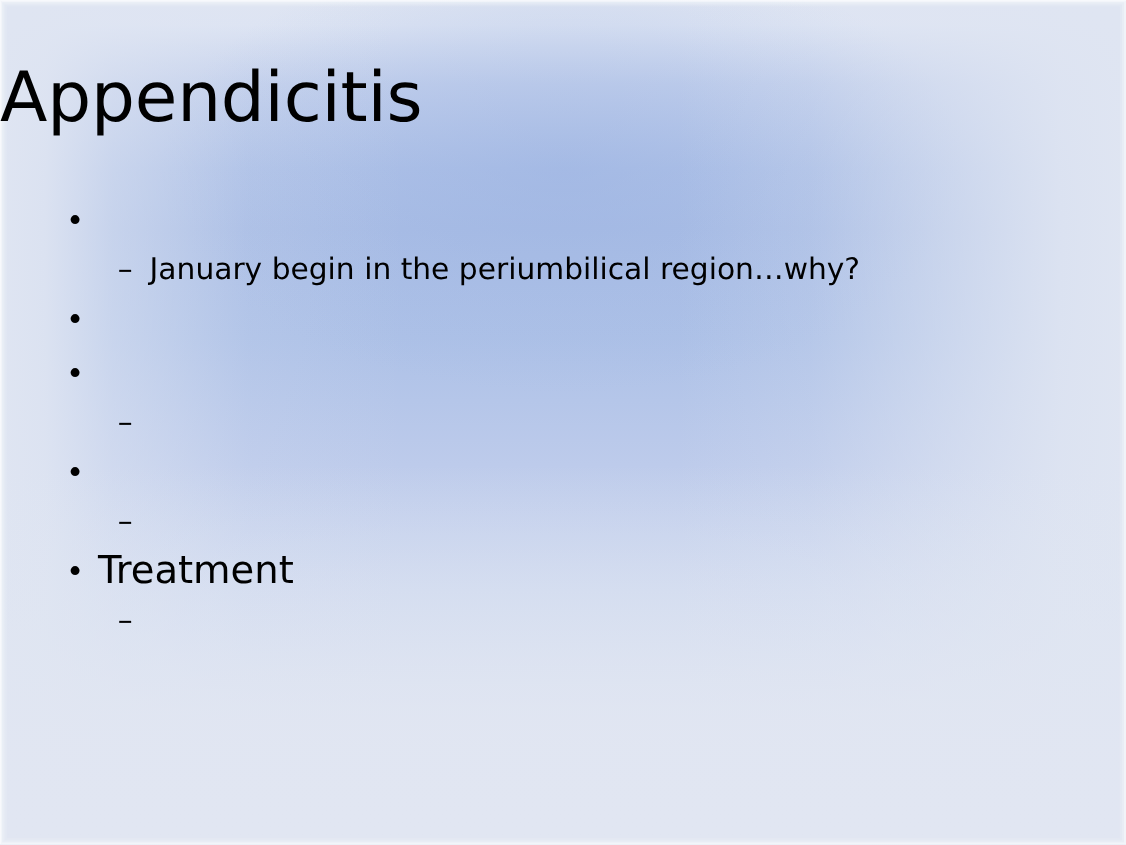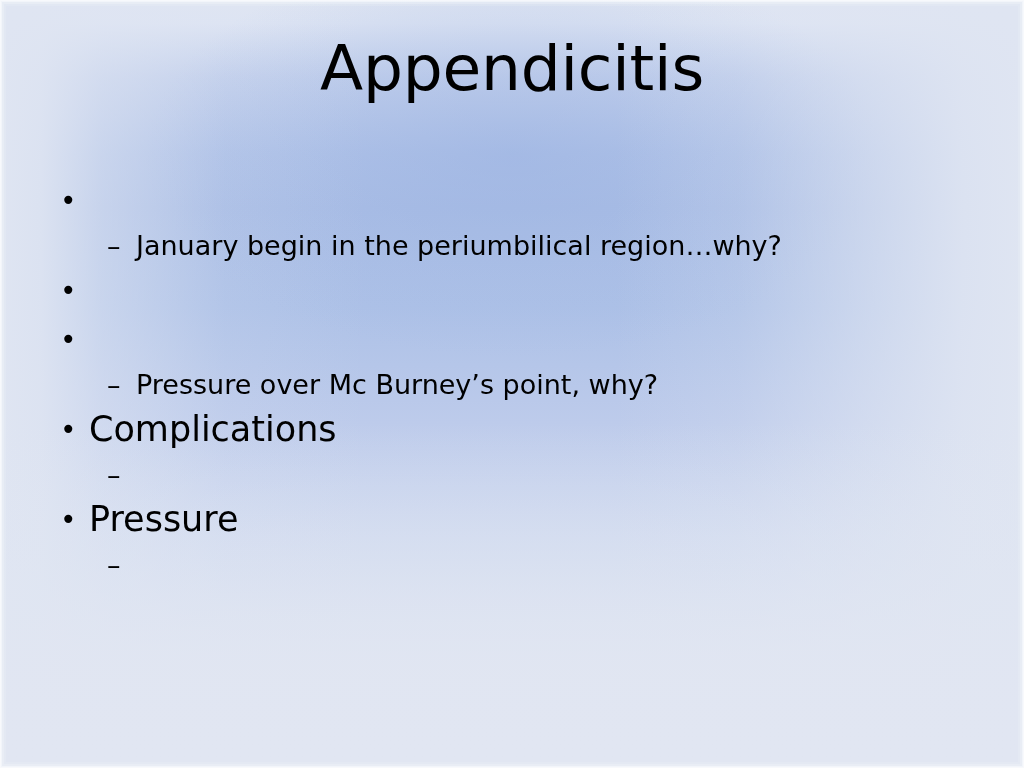--- a/index.html
+++ b/index.html
@@ -66,24 +66,24 @@
   .bg-frame {
     border: 1px solid rgba(255,255,255,0.75);
     box-shadow: inset 0 0 0 1px rgba(250,251,254,0.55),
                 inset 0 0 0 3px rgba(246,248,252,0.30),
                 inset 0 0 0 5px rgba(244,247,252,0.18);
     box-sizing: border-box;
   }
 
   #title {
     position: absolute;
-    top: 36px;
+    top: 56px;
     left: 0;
     width: 100%;
-    text-align: center;
+    text-align: left;
     font-size: 63px;
     line-height: 1.05;
     color: #000000;
     font-weight: 400;
     letter-spacing: -0.2px;
     white-space: nowrap;
   }
 
   #body {
     position: absolute;
@@ -158,35 +158,33 @@
     <div class="line lvl1">
       <span class="marker">•</span>
     </div>
 
     <div class="line lvl1">
       <span class="marker">•</span>
     </div>
 
     <div class="line lvl2">
       <span class="marker">–</span>
-      <span class="txt">Pressure over Mc Burney’s point, why?</span>
     </div>
 
     <div class="line lvl1">
       <span class="marker">•</span>
-      <span class="txt">Complications</span>
     </div>
 
     <div class="line lvl2">
       <span class="marker">–</span>
     </div>
 
     <div class="line lvl1">
       <span class="marker">•</span>
-      <span class="txt">Pressure</span>
+      <span class="txt">Treatment</span>
     </div>
 
     <div class="line lvl2">
       <span class="marker">–</span>
     </div>
 
   </div>
 </div>
 
 </body></html>

